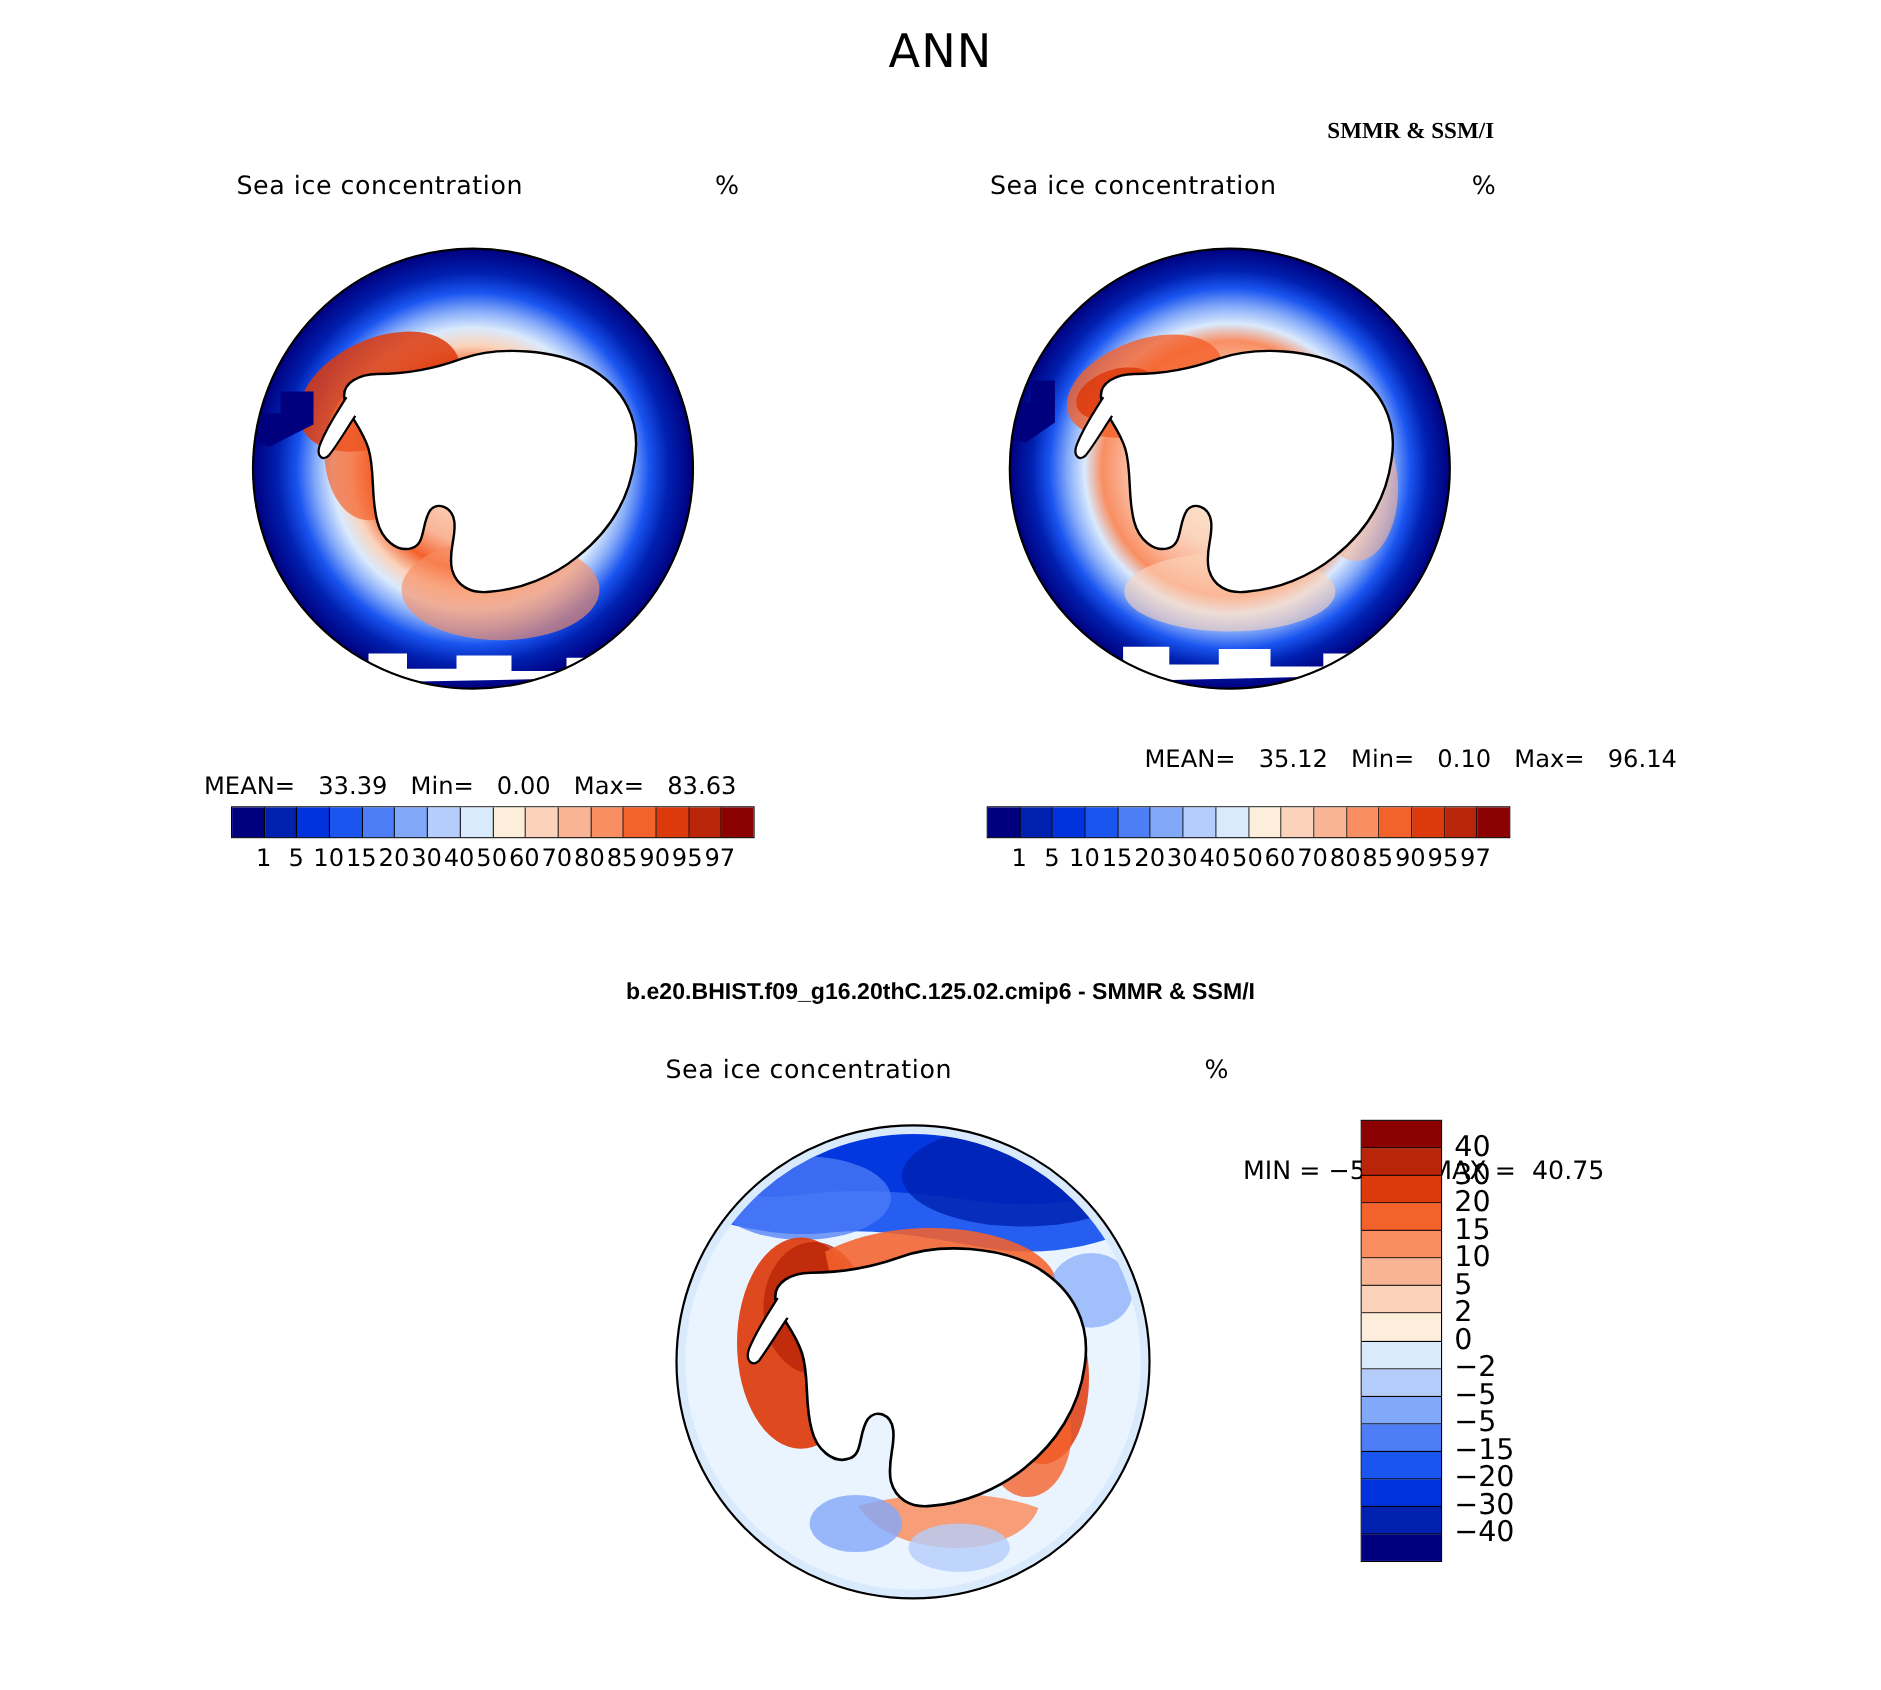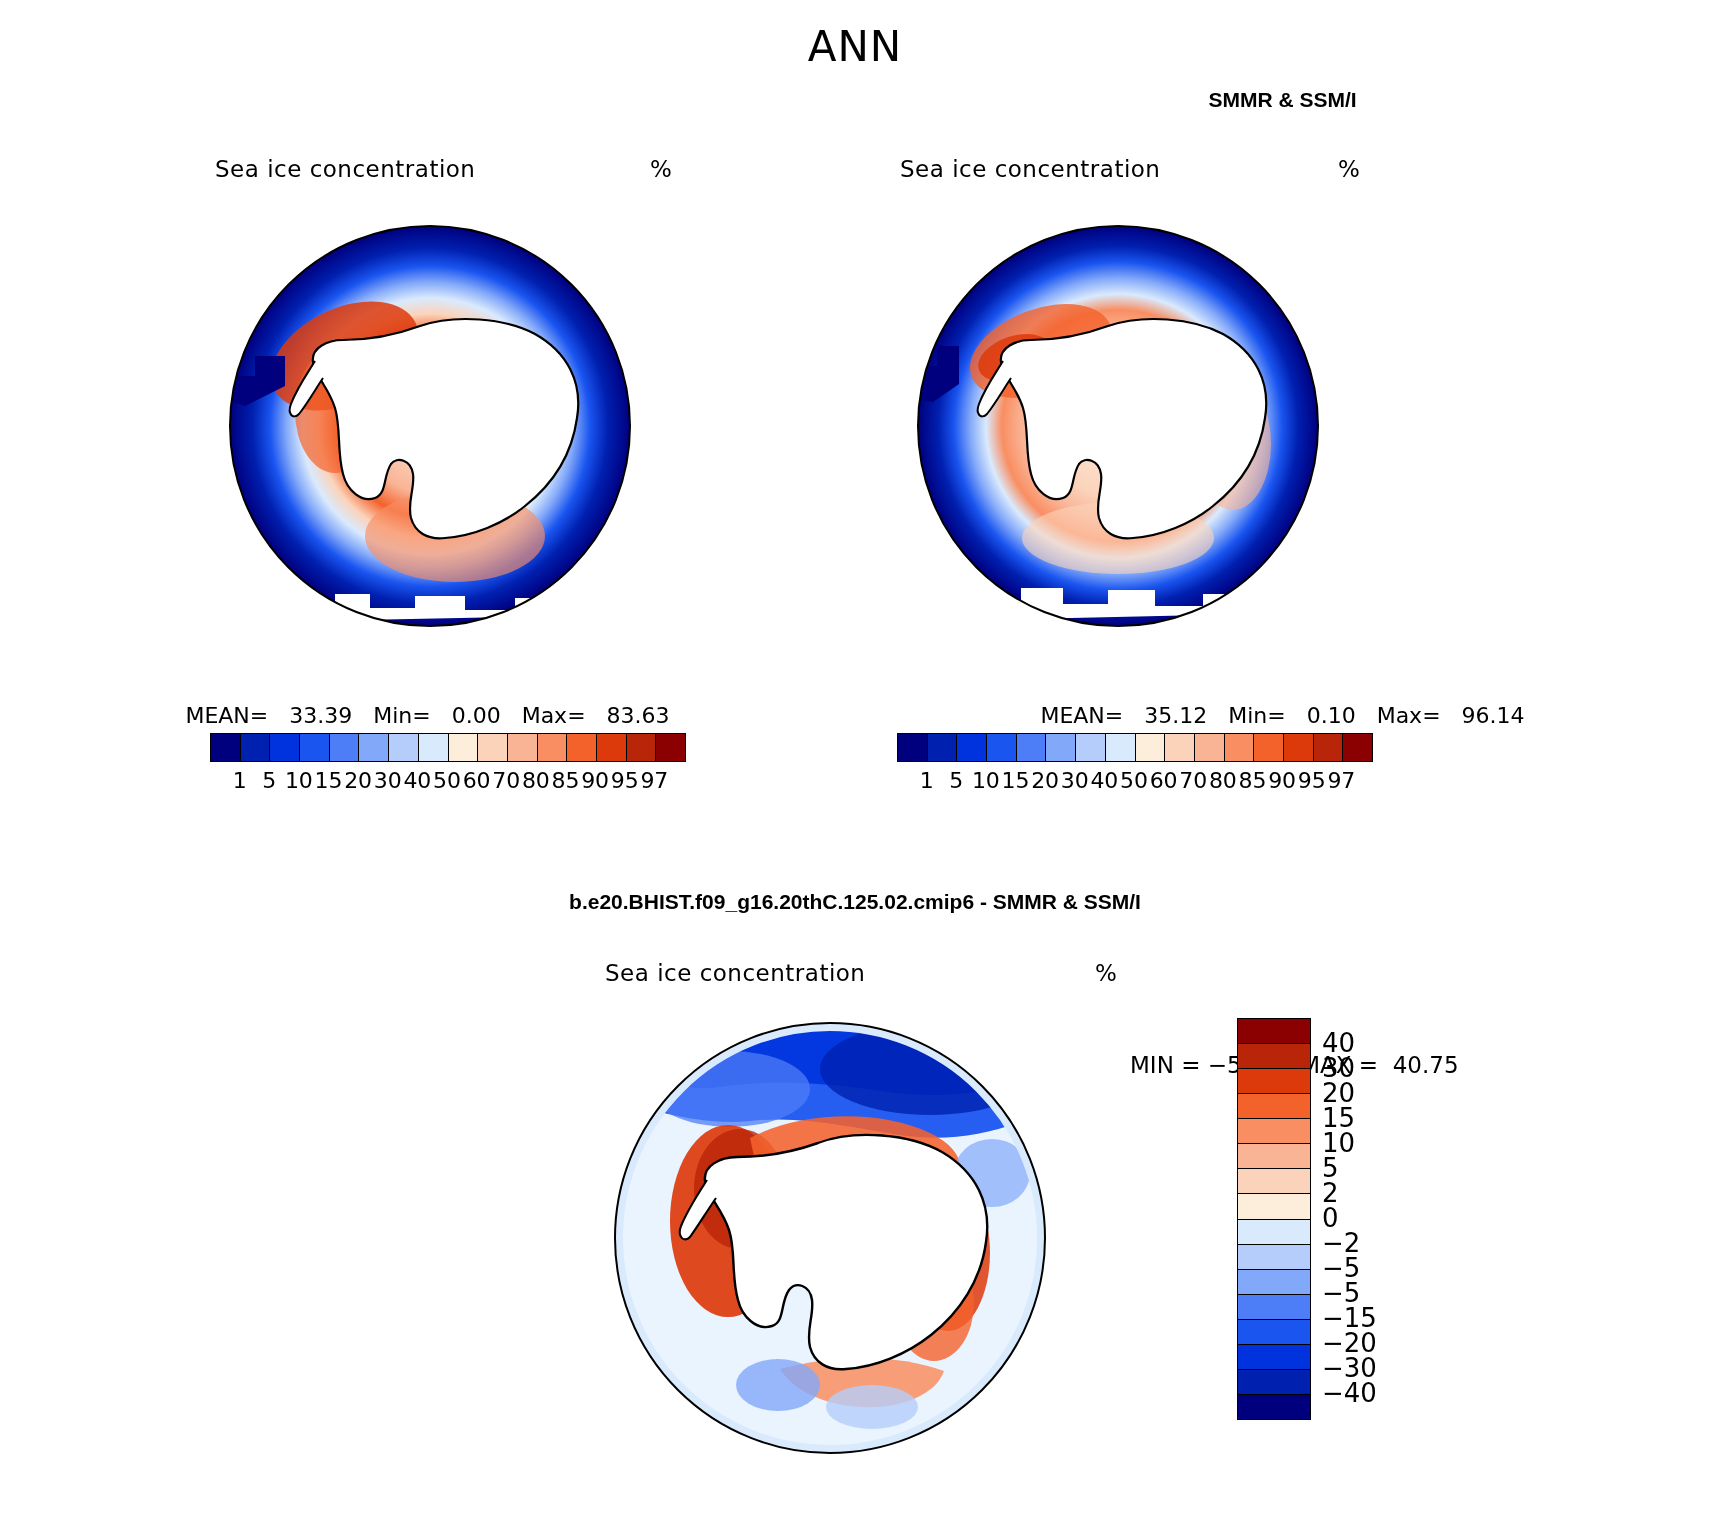--- a/index.html
+++ b/index.html
@@ -231,21 +231,21 @@
         <div class="lbl" style="left: 325.875px;">80</div>
         <div class="lbl" style="left: 355.5px;">85</div>
         <div class="lbl" style="left: 385.125px;">90</div>
         <div class="lbl" style="left: 414.75px;">95</div>
         <div class="lbl" style="left: 444.375px;">97</div>
       </div>
   </div>
 
   <div class="panel" style="left:855px; top:78px; width:855px; height:730px;">
 
-    <div class="panel-title" style="top:10px;">SMMR &amp; SSM/I</div>
+    <div class="panel-title" style="top:28px;font-family:Liberation Serif, serif;">SMMR &amp; SSM/I</div>
 
     <div class="sub-left" style="left:45px; top:78px;">Sea ice concentration</div>
     <div class="sub-right" style="left:483px; top:78px;">%</div>
 
     <div class="map-wrap" style="left:48px; top:128px; width:430px; height:440px;">
       <svg class="map-svg" viewBox="0 0 430 440" width="430" height="440">
         <defs>
           <clipPath id="discO">
               <circle cx="215" cy="220" r="200"></circle>
             </clipPath>
@@ -280,21 +280,21 @@
                  C146,297 132,284 128,268 C122,246 126,222 120,202
                  C114,182 100,170 98,156 C96,142 112,134 128,134
                  C150,134 178,130 205,120 Z" fill="#ffffff" stroke="#000000" stroke-width="2.2"></path>
         <path d="M100,155 C92,168 82,182 76,198 C72,208 78,214 84,208
                  C92,198 100,184 108,172" fill="#ffffff" stroke="#000000" stroke-width="2"></path>
 
         <circle cx="215" cy="220" r="200" fill="none" stroke="#000000" stroke-width="2"></circle>
       </svg>
     </div>
 
-    <div class="stats-line" style="top:625px;">
+    <div class="stats-line" style="top:600px;">
       <span>MEAN=</span><span>   </span><span>35.12</span><span>   </span><span>Min=</span><span>   </span><span>0.10</span><span>   </span><span>Max=</span><span>   </span><span>96.14</span>
     </div>
 
     <div class="cbar-h" id="cbarObs" style="left:42px; top:655px; width:474px; height:27px;">
         <div class="sw" style="background: rgb(0, 0, 127);"></div>
         <div class="sw" style="background: rgb(0, 32, 176);"></div>
         <div class="sw" style="background: rgb(0, 51, 221);"></div>
         <div class="sw" style="background: rgb(26, 85, 240);"></div>
         <div class="sw" style="background: rgb(77, 126, 247);"></div>
         <div class="sw" style="background: rgb(130, 168, 249);"></div>

